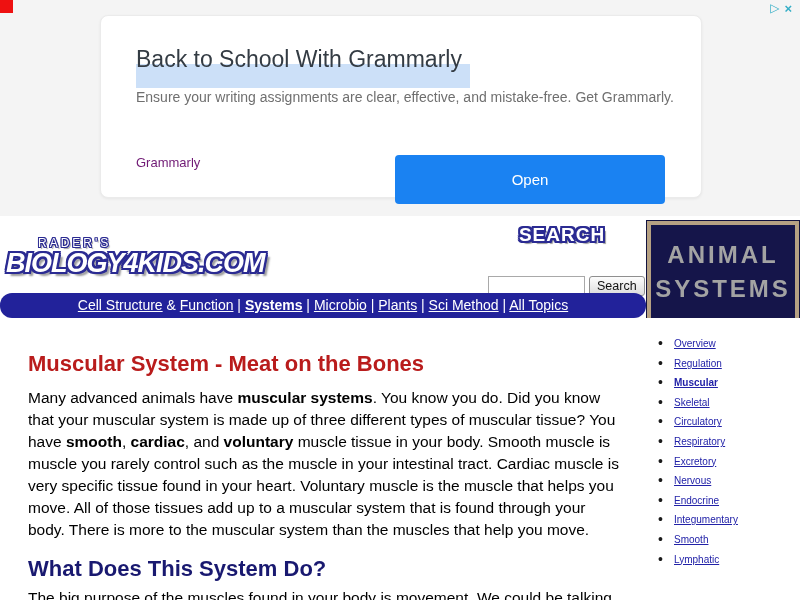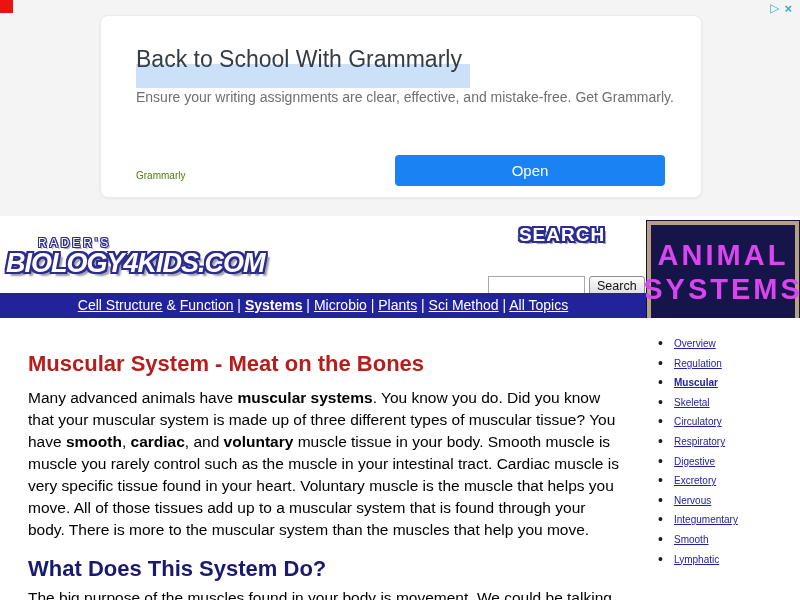--- a/index.html
+++ b/index.html
@@ -11,22 +11,22 @@
   .ad-section { position:absolute; left:0; top:0; width:800px; height:216px; background:#f4f4f4; }
   .ad-badge { position:absolute; left:0; top:0; width:13px; height:13px; background:#ee1111; }
   .ad-controls { position:absolute; top:1px; right:8px; color:#35aec6; font-size:12px; display:flex; gap:5px; align-items:center; }
   .adchoices-tri { display:inline-block; transform:translateY(-1px); }
   .ad-close-x { font-weight:bold; font-size:13px; }
   .ad-card { position:absolute; left:100px; top:15px; width:602px; height:183px; background:#ffffff;
              border:1px solid #ebebeb; border-radius:8px; box-shadow:0 1px 3px rgba(0,0,0,0.06); }
   .ad-headline { position:absolute; left:35px; top:30px; font-size:23px; color:#343c44; }
   .ad-headline .hl { background:linear-gradient(180deg, rgba(0,0,0,0) 42%, #cce0f8 42%); padding-right:8px; padding-bottom:16px; }
   .ad-desc { position:absolute; left:35px; top:73px; font-size:14px; color:#6f6f6f; }
-  .ad-advertiser { position:absolute; left:35px; top:154px; font-size:10px; color:#4d7c0f; }
-  .ad-open { position:absolute; left:294px; top:139px; width:270px; height:31px; background:#1a82f2;
+  .ad-advertiser { position:absolute; left:35px; top:139px; font-size:13px; color:#701a75; }
+  .ad-open { position:absolute; left:294px; top:139px; width:270px; height:49px; background:#1a82f2;
              border:none; border-radius:4px; color:#fff; font-size:15px; font-family:"Liberation Sans",sans-serif; cursor:pointer; }
 
   
   .site-header { position:absolute; left:0; top:216px; width:800px; height:77px; background:#fff; }
   .logo { position:absolute; left:6px; top:20px; cursor:pointer; }
   .logo-top { font-size:12px; font-weight:normal; letter-spacing:3px; margin-left:32px; color:#fff;
       text-shadow:-1px -1px 0 #2b2b92, 1px -1px 0 #2b2b92, -1px 1px 0 #2b2b92, 1px 1px 0 #2b2b92,
                   0 -1px 0 #2b2b92, 0 1px 0 #2b2b92, -1px 0 0 #2b2b92, 1px 0 0 #2b2b92, 2px 2px 1px #9a9a9a; }
   .logo-main { font-size:27px; font-weight:bold; letter-spacing:-1px; color:#fff; margin-top:-2px;
       text-shadow:-2px -2px 0 #2b2b92, 2px -2px 0 #2b2b92, -2px 2px 0 #2b2b92, 2px 2px 0 #2b2b92,
@@ -35,25 +35,25 @@
   .search-label { font-size:19px; font-weight:bold; letter-spacing:1px; color:#fff; display:inline-block;
       text-shadow:-2px -2px 0 #2b2b92, 2px -2px 0 #2b2b92, -2px 2px 0 #2b2b92, 2px 2px 0 #2b2b92,
                   0 -2px 0 #2b2b92, 0 2px 0 #2b2b92, -2px 0 0 #2b2b92, 2px 0 0 #2b2b92, 3px 3px 1px #9a9a9a; }
   .search-row { position:absolute; left:2px; top:52px; display:flex; gap:4px; }
   .search-input { width:97px; height:19px; border:1px solid #a9a9a9; font-size:12px; padding:0 3px; background:#fff; }
   .search-btn { height:20px; padding:0 7px; font-size:12.5px; font-family:"Liberation Sans",sans-serif;
       background:linear-gradient(#fdfdfd,#dcdcdc); border:1px solid #8f8f8f; border-radius:3px; cursor:pointer; color:#111; }
   .animal-box { position:absolute; right:0; top:4px; width:154px; height:103px; background:#15154a;
       border:1px solid #12123e; outline:none; box-shadow:inset 0 0 0 4px #b6a183; cursor:pointer;
       display:flex; flex-direction:column; justify-content:center; align-items:center; }
-  .animal-box div { color:#d946ef; font-weight:bold; font-size:29px; letter-spacing:3px; line-height:34px; }
+  .animal-box div { color:#a3a3a3; font-weight:bold; font-size:24px; letter-spacing:3px; line-height:34px; }
 
   
   .nav-bar { position:absolute; left:0; top:293px; width:646px; height:25px; background:#22229a;
-             text-align:center; line-height:25px; font-size:14px; color:#fff; }
+             text-align:center; line-height:25px; font-size:14px; color:#fff;border-radius:12px; }
   .nav-bar a { color:#fff; text-decoration:underline; }
   .nav-bar a.bold { font-weight:bold; }
 
   
   .content-row { position:absolute; left:0; top:318px; width:800px; height:282px; background:#fff; }
   .main-col h1 { position:absolute; left:28px; top:33px; font-size:22px; font-weight:bold; color:#b91c1c; }
   .intro-para { position:absolute; left:28px; top:69px; width:598px; font-size:15.5px; line-height:22px; color:#000; }
   .main-col h2 { position:absolute; left:28px; top:238px; font-size:22px; font-weight:bold; color:#191970; }
   .section-para { position:absolute; left:28px; top:270px; width:598px; font-size:15.5px; line-height:20.4px; color:#000; }
 
@@ -110,22 +110,22 @@
       <h2>What Does This System Do?</h2>
       <p class="section-para">The big purpose of the muscles found in your body is movement. We could be talking</p>
     </div>
     <ul class="side-nav" id="side-nav">
         <li><a href="#">Overview</a></li>
         <li><a href="#">Regulation</a></li>
         <li><a href="#" class="bold">Muscular</a></li>
         <li><a href="#">Skeletal</a></li>
         <li><a href="#">Circulatory</a></li>
         <li><a href="#">Respiratory</a></li>
-        <li><a href="#">Digestive</a></li>
         <li><a href="#">Excretory</a></li>
         <li><a href="#">Nervous</a></li>
+        <li><a href="#">Endocrine</a></li>
         <li><a href="#">Integumentary</a></li>
         <li><a href="#">Smooth</a></li>
         <li><a href="#">Lymphatic</a></li>
       </ul>
   </div>
 
 </div>
 
 </body></html>

